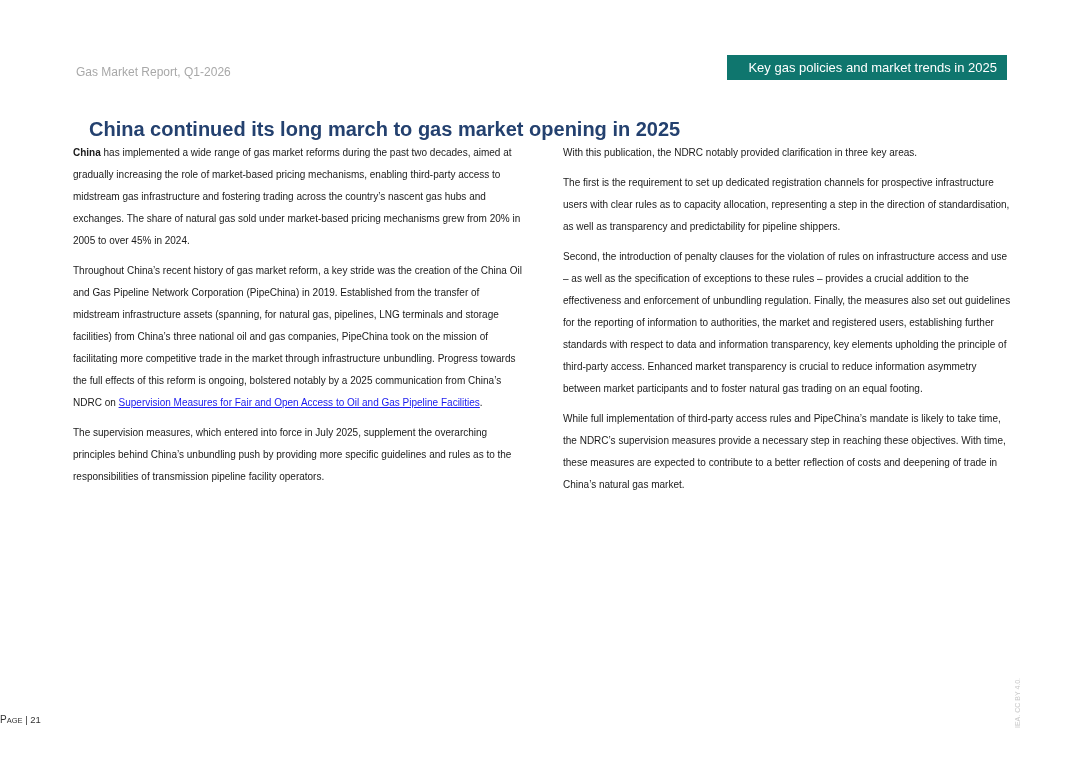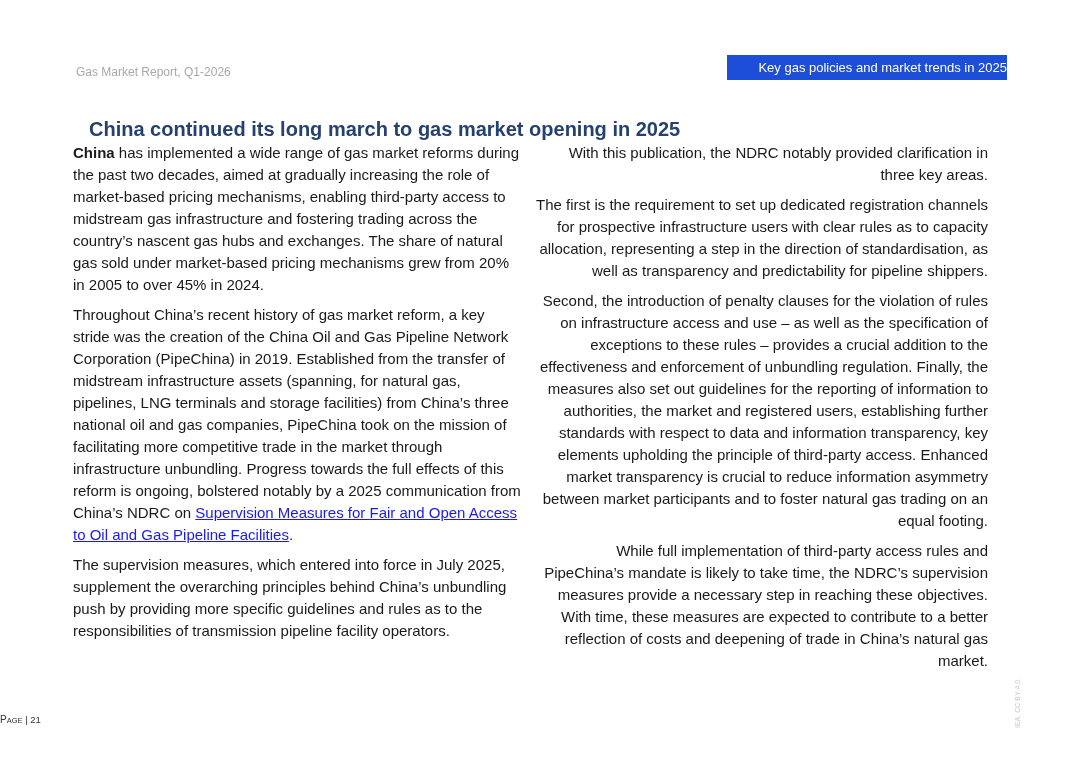--- a/index.html
+++ b/index.html
@@ -5,32 +5,32 @@
     html, body { margin: 0; padding: 0; }
     body {
       width: 1080px; height: 764px; background: #ffffff; position: relative; overflow: hidden;
       font-family: "Liberation Sans", sans-serif; color: #1a1a1a;
     }
     .running-head {
       position: absolute; left: 76px; top: 65px; font-size: 12px; color: #a8a8a8;
     }
     .section-tag {
       position: absolute; left: 727px; top: 55px; width: 280px; height: 25px;
-      background: #1d4ed8; color: #ffffff; font-size: 13px;
-      display: flex; align-items: center; justify-content: flex-end; box-sizing: border-box;
+      background: #0f766e; color: #ffffff; font-size: 13px;
+      display: flex; align-items: center; justify-content: flex-end; padding-right: 10px; box-sizing: border-box;
     }
     .page-title {
       position: absolute; left: 73px; top: 102px; margin: 16px;
       font-size: 20px; font-weight: bold; color: #24416f; letter-spacing: 0;
     }
     .col {
-      position: absolute; top: 142px; width: 452px; font-size: 15px; line-height: 22px;
+      position: absolute; top: 142px; width: 452px; font-size: 10px; line-height: 22px;
     }
     .col-left { left: 73px; width: 450px; }
-    .col-right { left: 536px; width: 452px; text-align: right; }
+    .col-right { left: 563px; width: 452px; }
     .col p { margin: 0 0 8px 0; }
     .col strong { font-weight: bold; }
     a.doc-link { color: #1a1aee; text-decoration: underline; }
     .footer {
       position: absolute; left: 0; width: 976px; top: 714px; text-align: left;
       font-size: 9.5px; color: #333;
     }
     .footer .sc { font-size: 10px; }
     .footer .sc-small { font-size: 7.5px; }
     .license {

